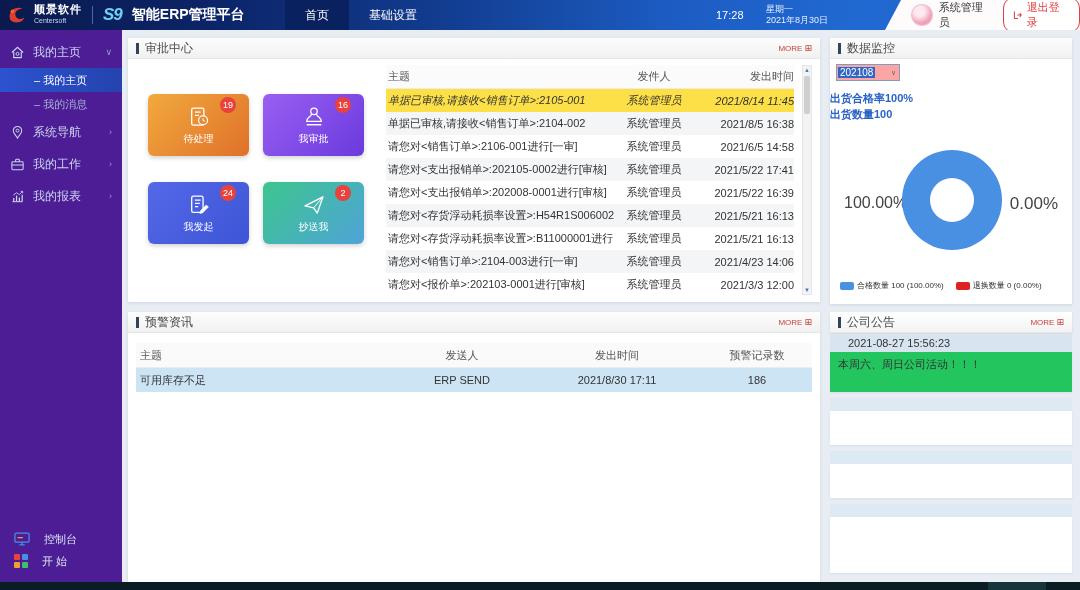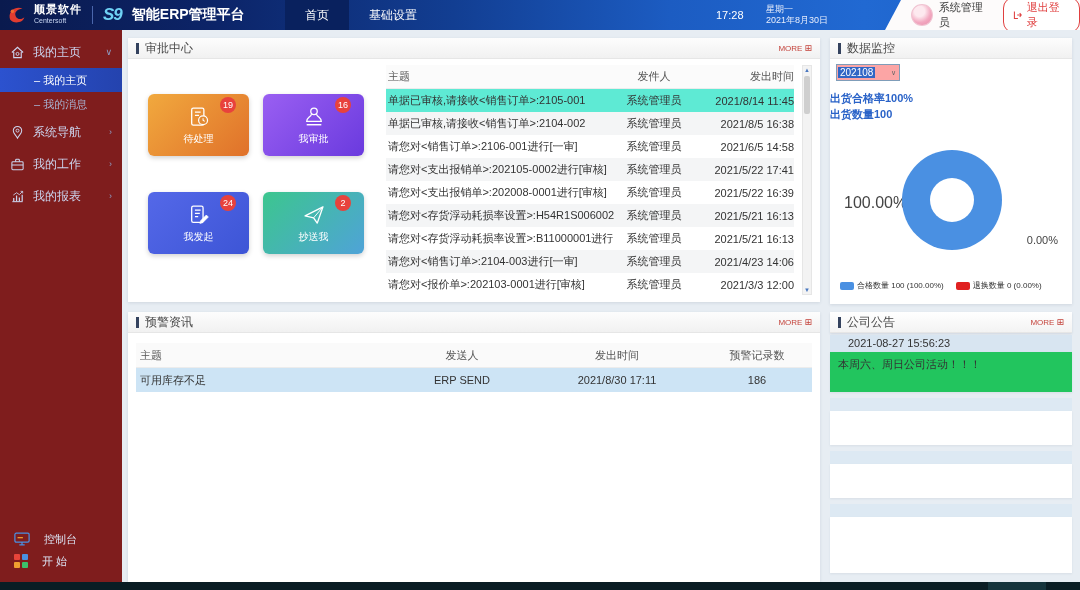--- a/index.html
+++ b/index.html
@@ -24,21 +24,21 @@
   .userwedge{position:absolute;right:0;top:0;height:30px;width:195px;background:#fdfbfb;
              clip-path:polygon(16px 0,100% 0,100% 100%,0 100%);
              display:flex;align-items:center;gap:6px;padding-left:26px;box-sizing:border-box;}
   .avatar{width:20px;height:20px;border-radius:50%;background:radial-gradient(circle at 38% 32%,#fde9ef 0 28%,#f2a8c0 60%,#e88aa8);border:1px solid #f0c4d2;}
   .username{color:#3a3a3a;font-size:11px;}
   .logout{margin-left:4px;display:flex;align-items:center;gap:4px;border:1px solid #e04040;color:#e04040;
           border-radius:11px;padding:2px 9px;font-size:11px;cursor:pointer;background:#fff;}
   .logout svg{width:10px;height:10px;}
 
   
-  .sidebar{position:absolute;left:0;top:30px;width:122px;height:552px;background:#7f1d1d;padding-top:6px;box-sizing:border-box;}
+  .sidebar{position:absolute;left:0;top:30px;width:122px;height:552px;background:#4c1d95;padding-top:6px;box-sizing:border-box;}
   .side-item{display:flex;align-items:center;height:32px;padding:0 10px;color:#ccd5ef;font-size:12px;cursor:pointer;}
   .side-item svg{width:15px;height:15px;margin-right:8px;flex:none;}
   .chev{margin-left:auto;font-size:9px;color:#8fa0c8;}
   .side-sub{height:24px;line-height:24px;padding-left:34px;color:#a8b4d4;font-size:11px;cursor:pointer;}
   .side-sub::before{content:"– ";}
   .side-sub.active{background:linear-gradient(90deg,#2c52cf,#2443ae);color:#fff;}
   .side-bottom{position:absolute;bottom:10px;left:0;width:120px;}
   .side-brow{display:flex;align-items:center;height:22px;padding:0 14px;gap:14px;color:#dce4f4;font-size:11px;cursor:pointer;}
   .side-brow svg{width:16px;height:14px;flex:none;}
   .startgrid{width:14px;height:14px;display:grid;grid-template-columns:6px 6px;grid-template-rows:6px 6px;gap:2px;flex:none;}
@@ -48,56 +48,56 @@
   .panel{position:absolute;background:#fff;box-shadow:0 1px 3px rgba(40,60,90,.12);}
   .panel-hd{height:20px;display:flex;align-items:center;background:linear-gradient(#fdfdfd,#f1f1f1);
             border-bottom:1px solid #e6e6e6;padding:0 8px;}
   .pbar{width:3px;height:11px;background:#34425e;margin-right:6px;}
   .ptitle{font-size:12px;color:#4a4a4a;}
   .more{margin-left:auto;display:flex;align-items:center;gap:2px;color:#c4443c;font-size:8px;cursor:pointer;}
   .more .mbox{font-size:9px;color:#c4443c;}
 
   
   .approval{left:128px;top:38px;width:692px;height:264px;}
-  .tiles{position:absolute;left:20px;top:56px;width:216px;display:flex;flex-wrap:wrap;gap:36px 14px;}
+  .tiles{position:absolute;left:20px;top:56px;width:216px;display:flex;flex-wrap:wrap;gap:26px 14px;}
   .tile{position:relative;width:101px;height:62px;border-radius:6px;display:flex;flex-direction:column;
         align-items:center;justify-content:center;color:#fff;cursor:pointer;box-shadow:0 2px 5px rgba(0,0,0,.18);}
   .tile svg{width:26px;height:26px;}
   .tile .tl{font-size:10px;margin-top:2px;}
   .t-orange{background:linear-gradient(135deg,#f1a93e,#e0712a);}
   .t-purple{background:linear-gradient(135deg,#9a5ff2,#6a3ade);}
   .t-blue{background:linear-gradient(135deg,#5468e8,#3d55d6);}
   .t-green{background:linear-gradient(135deg,#3cc68e,#4fa3d8);}
   .badge{position:absolute;top:3px;right:13px;min-width:16px;height:16px;border-radius:8px;background:#e8423c;
          color:#fff;font-size:9px;line-height:16px;text-align:center;padding:0 2px;box-sizing:border-box;}
   .apv-table{position:absolute;left:258px;top:27px;right:26px;}
   .apv-head{display:flex;height:23px;align-items:center;font-size:11px;color:#555;background:#fbfbfb;border-bottom:1px solid #ececec;}
   .apv-row{display:flex;height:23px;align-items:center;font-size:11px;color:#333;cursor:pointer;}
   .apv-rows .apv-row:nth-child(even){background:#f4f5f6;}
-  .apv-rows .apv-row.sel{background:#5eead4;}
+  .apv-rows .apv-row.sel{background:#fde047;font-style:italic;}
   .c-subj{flex:1;white-space:nowrap;overflow:hidden;padding-left:2px;}
   .c-sender{width:80px;text-align:center;flex:none;}
   .c-time{width:100px;text-align:right;flex:none;}
   .apv-scroll{position:absolute;right:8px;top:27px;bottom:7px;width:10px;background:#f3f3f3;border:1px solid #e6e6e6;
               box-sizing:border-box;font-size:6px;color:#4a78c0;text-align:center;}
   .apv-scroll .up{position:absolute;top:1px;left:0;right:0;}
   .apv-scroll .down{position:absolute;bottom:1px;left:0;right:0;}
   .apv-scroll .thumb{position:absolute;left:1px;top:10px;width:6px;height:38px;background:#cfcfcf;border-radius:2px;}
 
   
   .monitor{left:830px;top:38px;width:242px;height:266px;}
   .select{position:absolute;left:6px;top:26px;width:64px;height:17px;border:1px solid #7f9db9;background:#fca5a5;
           display:flex;align-items:center;font-size:10px;cursor:pointer;box-sizing:border-box;}
   .select .val{background:#3166c5;color:#fff;padding:0 2px;margin-left:1px;}
   .select .sarr{margin-left:auto;color:#666;font-size:7px;padding-right:3px;}
   .mon-lines{position:absolute;left:0;top:52px;width:100%;text-align:left;color:#2a63c8;font-size:11px;font-weight:bold;line-height:16px;}
   .donut{position:absolute;left:72px;top:112px;width:100px;height:100px;border-radius:50%;background:#4a90e2;}
   .donut-hole{position:absolute;left:28px;top:28px;width:44px;height:44px;border-radius:50%;background:#fff;}
   .lbl-left{position:absolute;left:14px;top:156px;font-size:16px;color:#444;}
-  .lbl-right{position:absolute;right:14px;top:156px;font-size:11px;color:#444;margin-top:40px;}
+  .lbl-right{position:absolute;right:14px;top:156px;font-size:17px;color:#444;}
   .mon-legend{position:absolute;left:10px;bottom:13px;display:flex;gap:12px;align-items:center;font-size:8px;color:#333;}
   .leg{display:flex;align-items:center;gap:3px;}
   .sw{width:14px;height:8px;border-radius:2px;flex:none;}
   .sw.blue{background:#4a90e2;}
   .sw.red{background:#e02121;}
 
   
   .alerts{left:128px;top:312px;width:692px;height:270px;}
   .al-table{margin:10px 8px 0;}
   .al-head{display:flex;height:24px;align-items:center;font-size:11px;color:#555;background:#fafafa;border-bottom:1px solid #ececec;}

